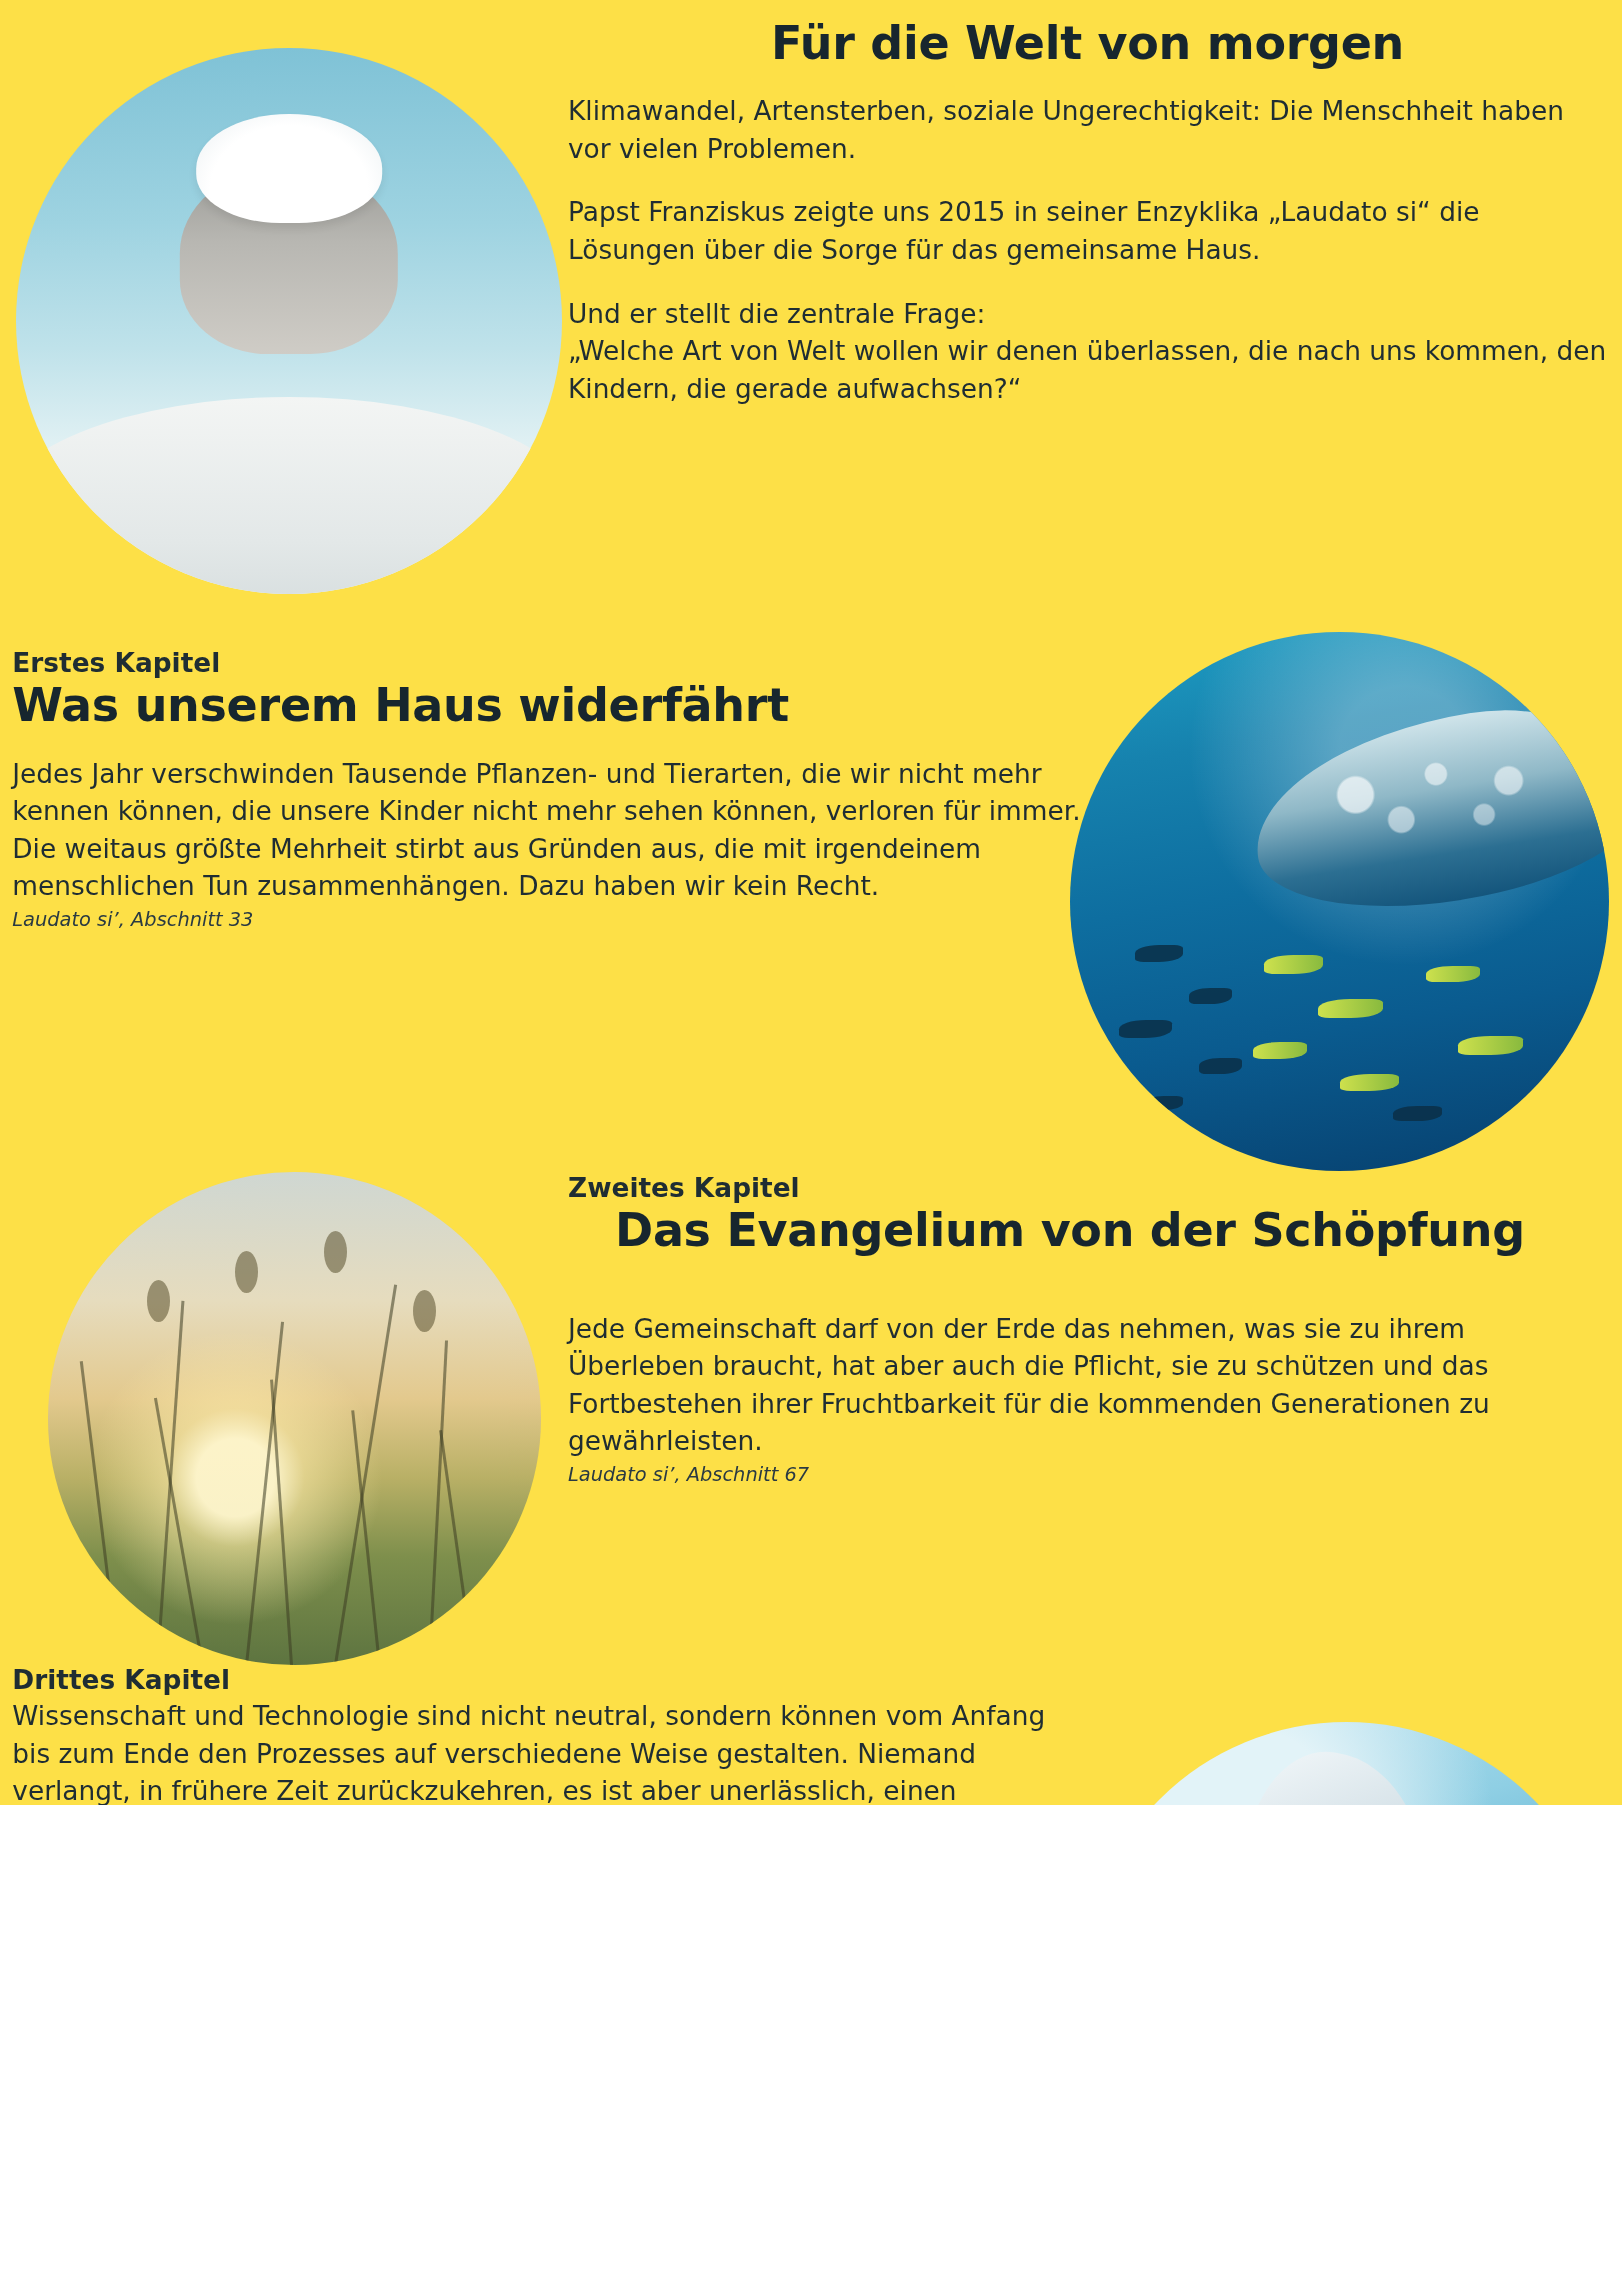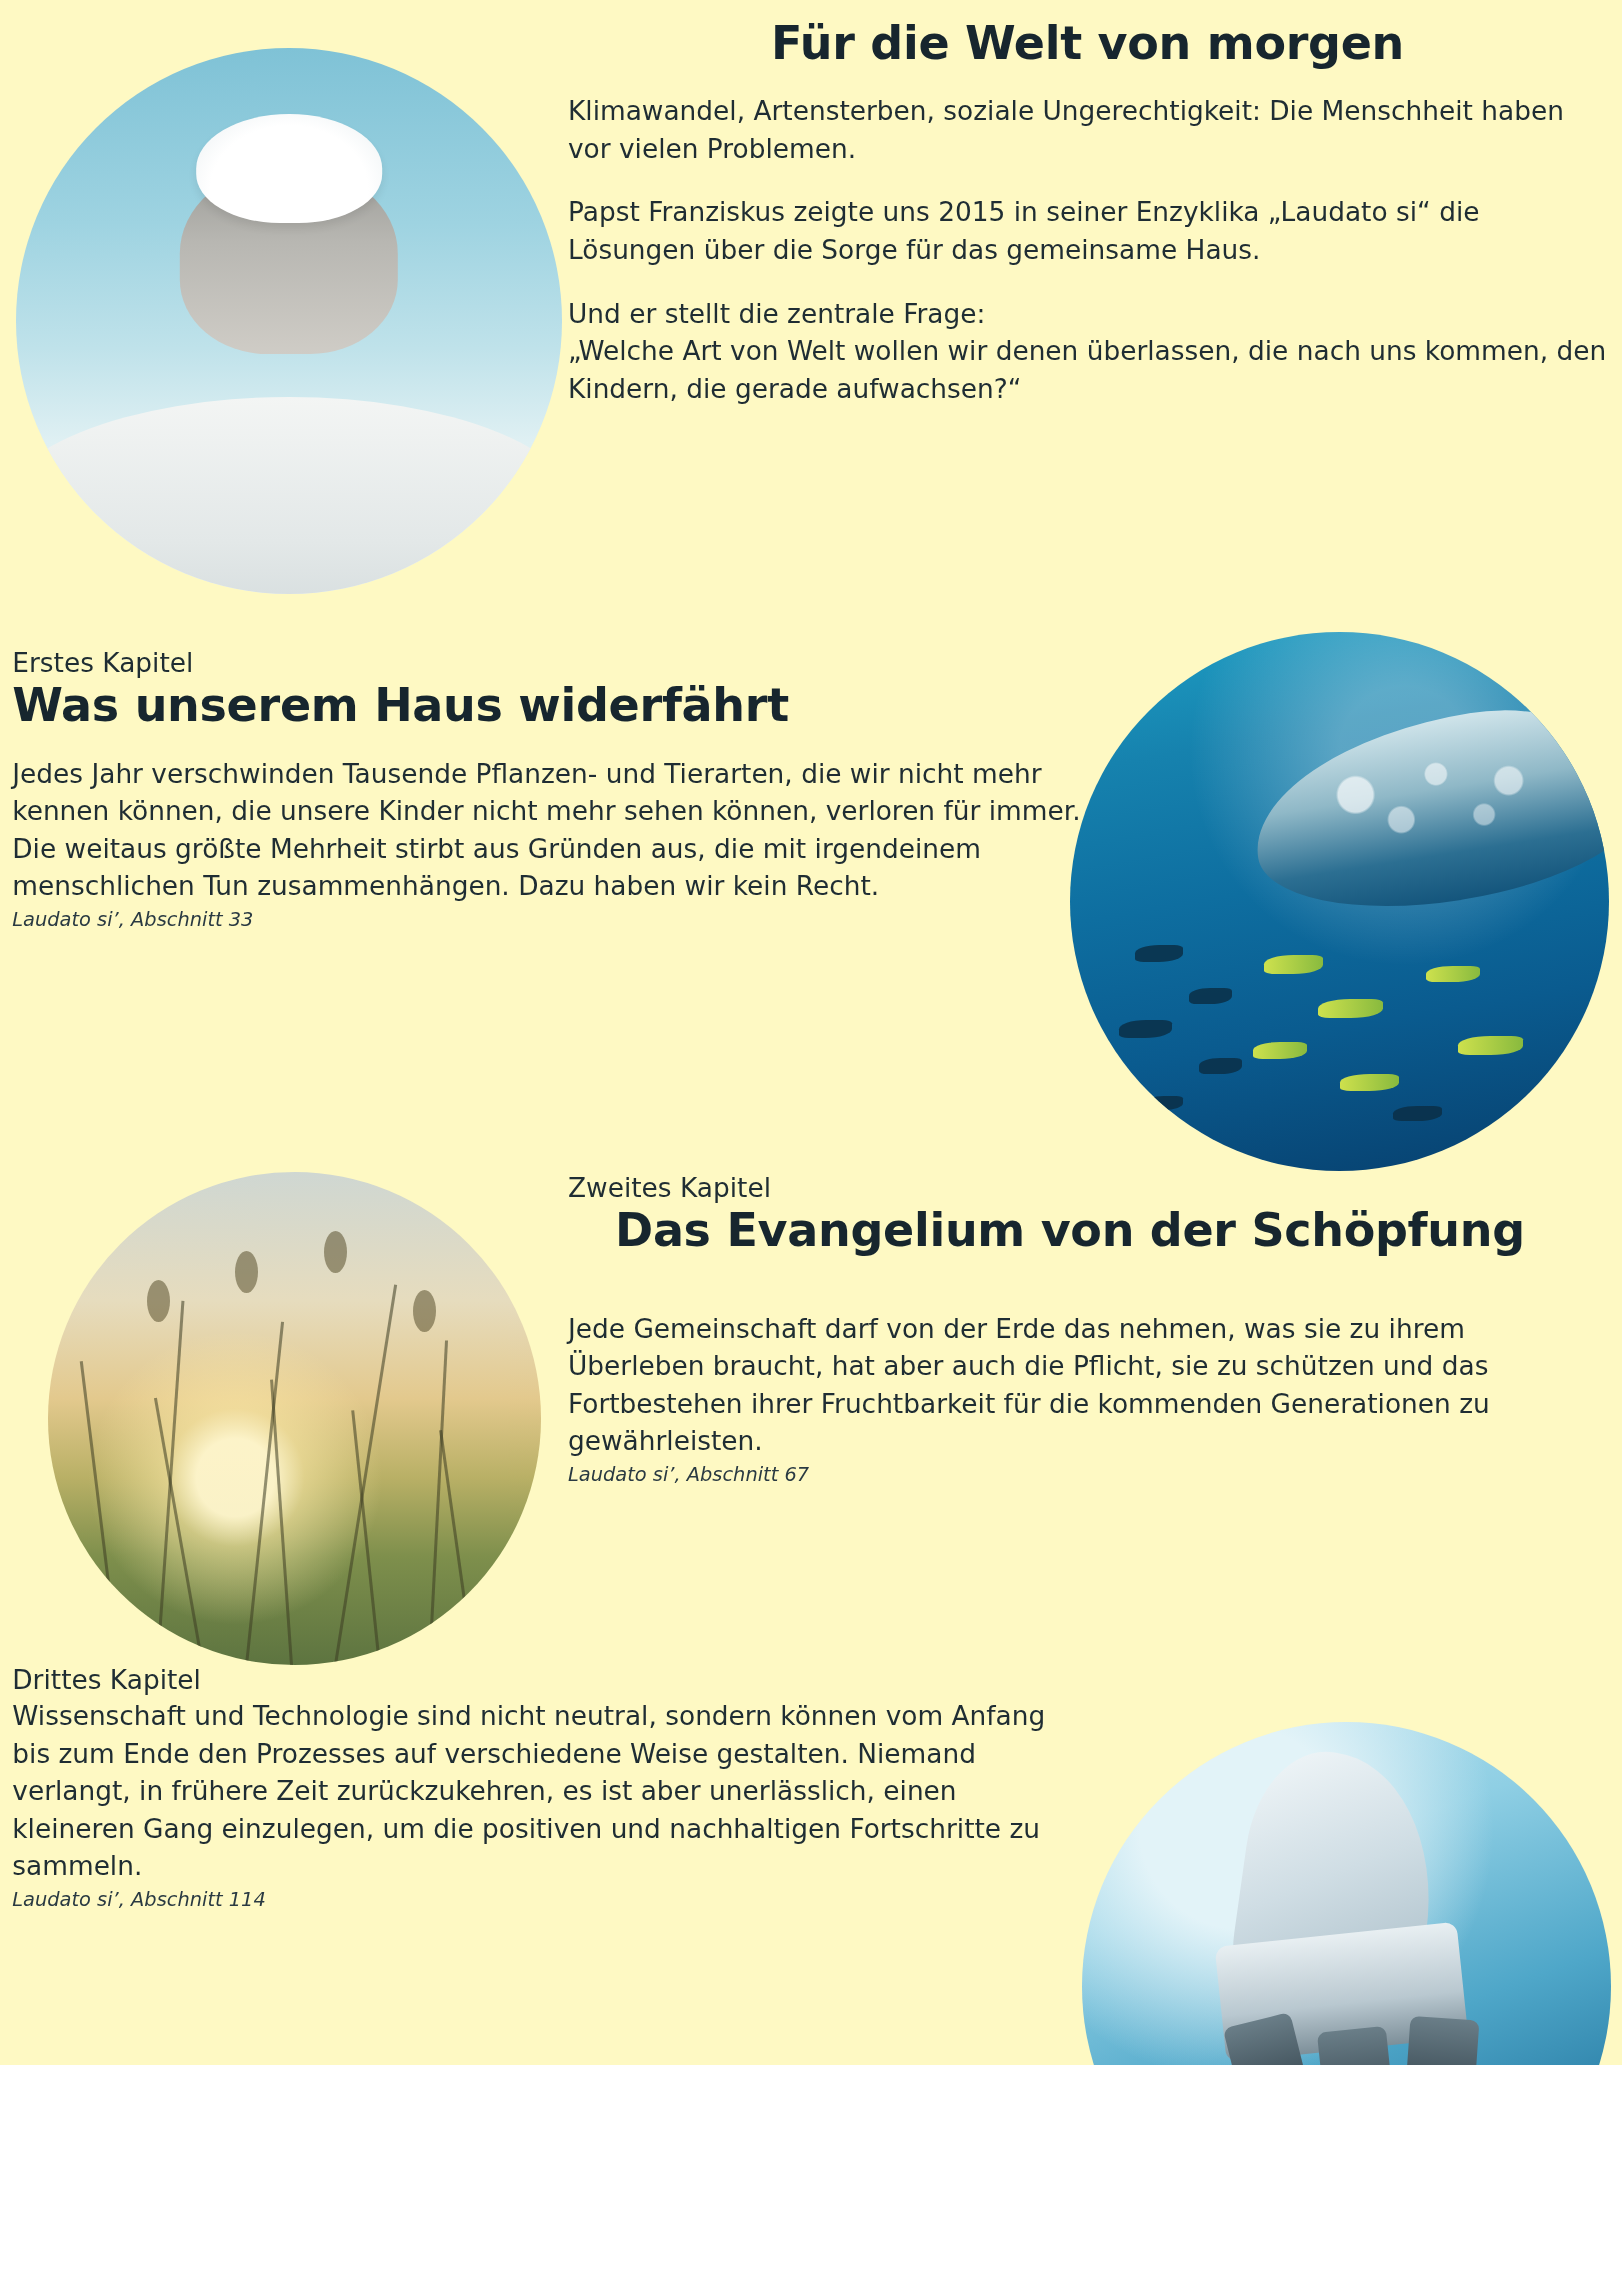--- a/index.html
+++ b/index.html
@@ -9,23 +9,23 @@
   }
   body {
     width: 1623px;
     font-family: "DejaVu Sans", "Liberation Sans", sans-serif;
     color: #1f2d33;
     -webkit-font-smoothing: antialiased;
   }
   .page {
     position: relative;
     width: 1623px;
-    height: 2065px;
+    height: 1805px;
     overflow: hidden;
-    background: #fef9c3;
+    background: #fde047;
   }
 
   
   .circle-img {
     border-radius: 50%;
     overflow: hidden;
     position: absolute;
     background: #cfe3ea;
   }
   .circle-img .inner {
@@ -38,21 +38,21 @@
   .h1 {
     font-size: 43px;
     font-weight: bold;
     line-height: 1.12;
     color: #17262e;
     margin: 0;
     letter-spacing: -0.3px;
   }
   .kicker {
     font-size: 26.4px;
-    font-weight: normal;
+    font-weight: bold;
     color: #1f2d33;
     margin: 0 0 1.8px 0;
     line-height: 1.2;
   }
   .body {
     font-size: 26.4px;
     line-height: 1.42;
     color: #1f2d33;
     margin: 0;
   }

